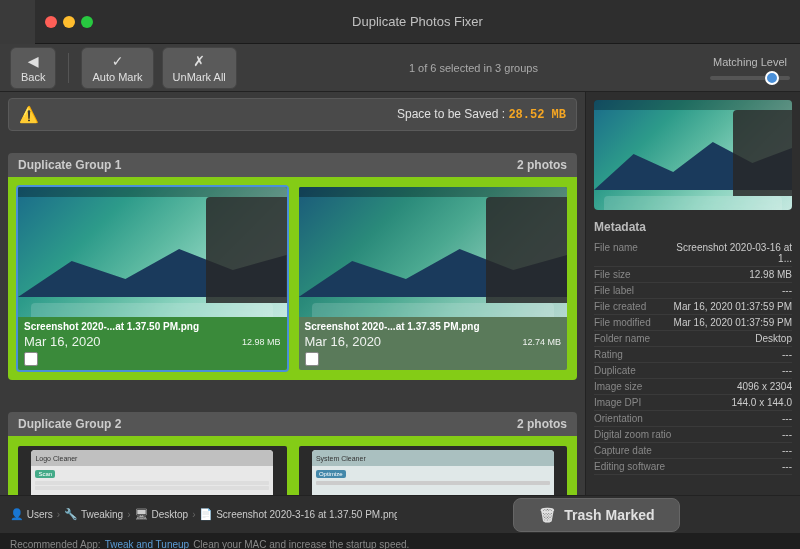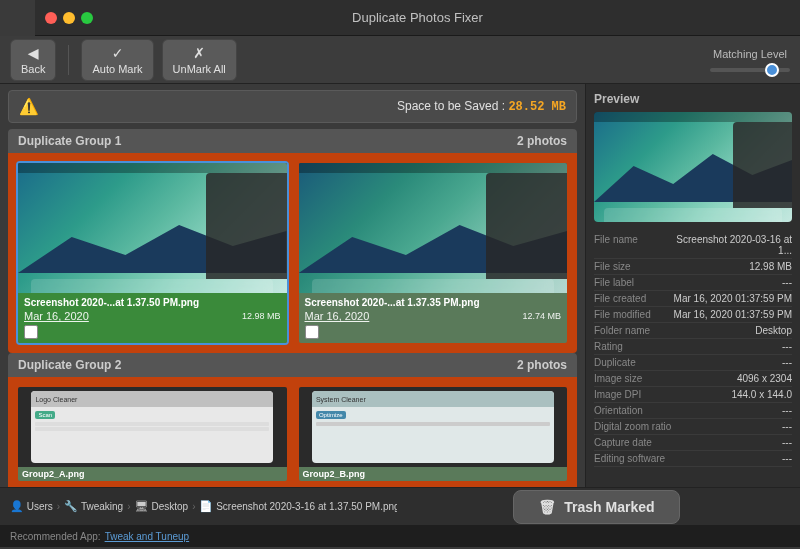--- a/index.html
+++ b/index.html
@@ -8,21 +8,21 @@
       background: #3a3a3a;
       width: 800px;
       height: 549px;
       overflow: hidden;
       color: #e0e0e0;
     }
 
     
     .titlebar {
       background: #2e2e2e;
-      height: 36px;
+      height: 44px;
       display: flex;
       align-items: center;
       justify-content: center;
       position: relative;
       border-bottom: 1px solid #1a1a1a;
       margin-left: 35px;
     }
     .titlebar-dots {
       position: absolute;
       left: 10px;
@@ -128,35 +128,35 @@
       font-size: 12px;
     }
     .alert-icon { color: #f5a623; font-size: 16px; }
     .alert-text { color: #e0e0e0; font-weight: 500; }
     .alert-count { color: #f5a623; font-weight: bold; }
     .alert-space { margin-left: auto; font-size: 12px; color: #e0e0e0; }
     .alert-space-val { color: #f5a623; font-weight: bold; font-family: Liberation Mono, monospace; }
 
     
     .dup-group {
-      margin: 0 8px;
+      margin: 16px 8px;
     }
     .dup-group-header {
       background: #555;
       border-radius: 4px 4px 0 0;
       padding: 5px 10px;
       display: flex;
       justify-content: space-between;
       align-items: center;
       font-size: 12px;
       color: #ccc;
       font-weight: 600;
     }
     .dup-group-body {
-      background: #c2410c;
+      background: #84cc16;
       border-radius: 0 0 4px 4px;
       padding: 8px;
       display: flex;
       gap: 8px;
     }
 
     
     .photo-card {
       flex: 1;
       border-radius: 4px;
@@ -219,21 +219,21 @@
 
     .photo-info {
       background: #3a8a3a;
       padding: 4px 6px;
       font-size: 10px;
       color: #fff;
     }
     .photo-info.dim { background: #5a7a5a; }
     .photo-name { font-weight: 600; font-size: 10px; }
     .photo-meta { display: flex; justify-content: space-between; align-items: center; margin-top: 2px; }
-    .photo-date { font-size: 11px; opacity: 0.9; text-decoration: underline; }
+    .photo-date { font-size: 13px; opacity: 0.9; }
     .photo-size { font-size: 9px; opacity: 0.9; }
     .photo-checkbox {
       width: 14px; height: 14px;
       background: #fff;
       border-radius: 2px;
       border: 1px solid #888;
       margin-top: 3px;
     }
 
     
@@ -328,20 +328,21 @@
   <div class="toolbar-separator"></div>
   <button class="toolbar-btn">
     <span class="btn-icon">✓</span>
     <span>Auto Mark</span>
   </button>
   <button class="toolbar-btn">
     <span class="btn-icon">✗</span>
     <span>UnMark All</span>
   </button>
   <div class="toolbar-info">
+    <div>1 of 6 selected in 3 groups</div>
   </div>
   <div class="matching-level">
     <span>Matching Level</span>
     <div class="slider-track">
       <div class="slider-thumb"></div>
     </div>
   </div>
 </div>
 
 <div class="main-layout">
@@ -442,31 +443,31 @@
           <div class="photo-info dim" style="font-size:9px;padding:2px 4px;">
             <div class="photo-name" style="font-size:9px;">Group2_B.png</div>
           </div>
         </div>
       </div>
     </div>
 
   </div>
 
   <div class="right-panel">
-    <div class="panel-section-title">Preview</div>
     <div class="preview-thumb">
       <div class="mac-screenshot" style="height:100%;">
         <div class="menu-bar"></div>
         <div class="mountain"></div>
         <div class="sidebar-panel"></div>
         <div class="dock-bar"></div>
       </div>
     </div>
 
     <div class="metadata-section">
+      <div class="panel-section-title">Metadata</div>
       <div id="metadata-rows">
           <div class="metadata-row">
             <span class="meta-label">File name</span>
             <span class="meta-value">Screenshot 2020-03-16 at 1...</span>
           </div>
           <div class="metadata-row">
             <span class="meta-label">File size</span>
             <span class="meta-value">12.98 MB</span>
           </div>
           <div class="metadata-row">
@@ -552,14 +553,15 @@
       <button class="trash-btn">
         <span>🗑</span>
         <span>Trash Marked</span>
       </button>
     </div>
   </div>
 
   <div style="height:22px;padding:2px 10px;background:#1e1e1e;font-size:10px;color:#888;display:flex;align-items:center;gap:4px;">
     <span>Recommended App:</span>
     <a style="color:#5b9bd5;text-decoration:underline;cursor:pointer;text-align:center;">Tweak and Tuneup</a>
+    <span>Clean your MAC and increase the startup speed.</span>
   </div>
 </div>
 
 </body></html>

